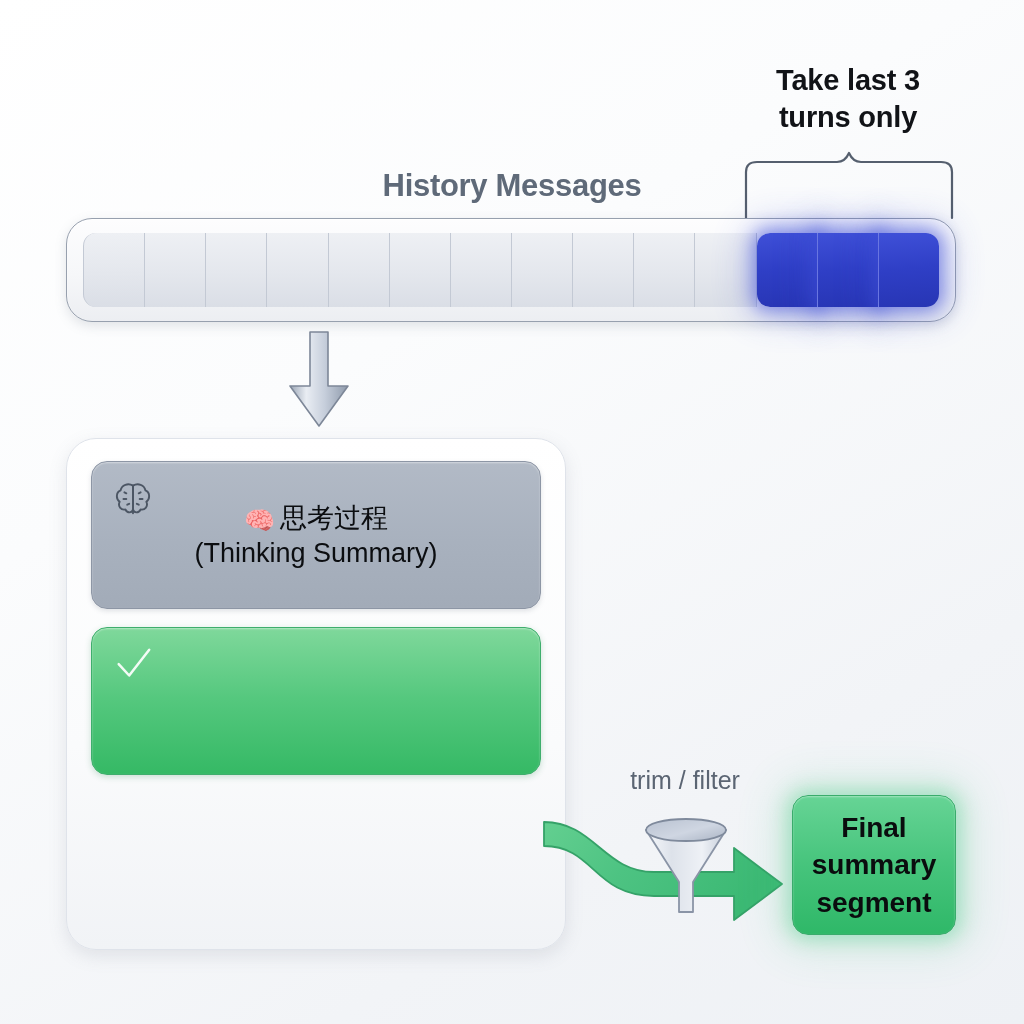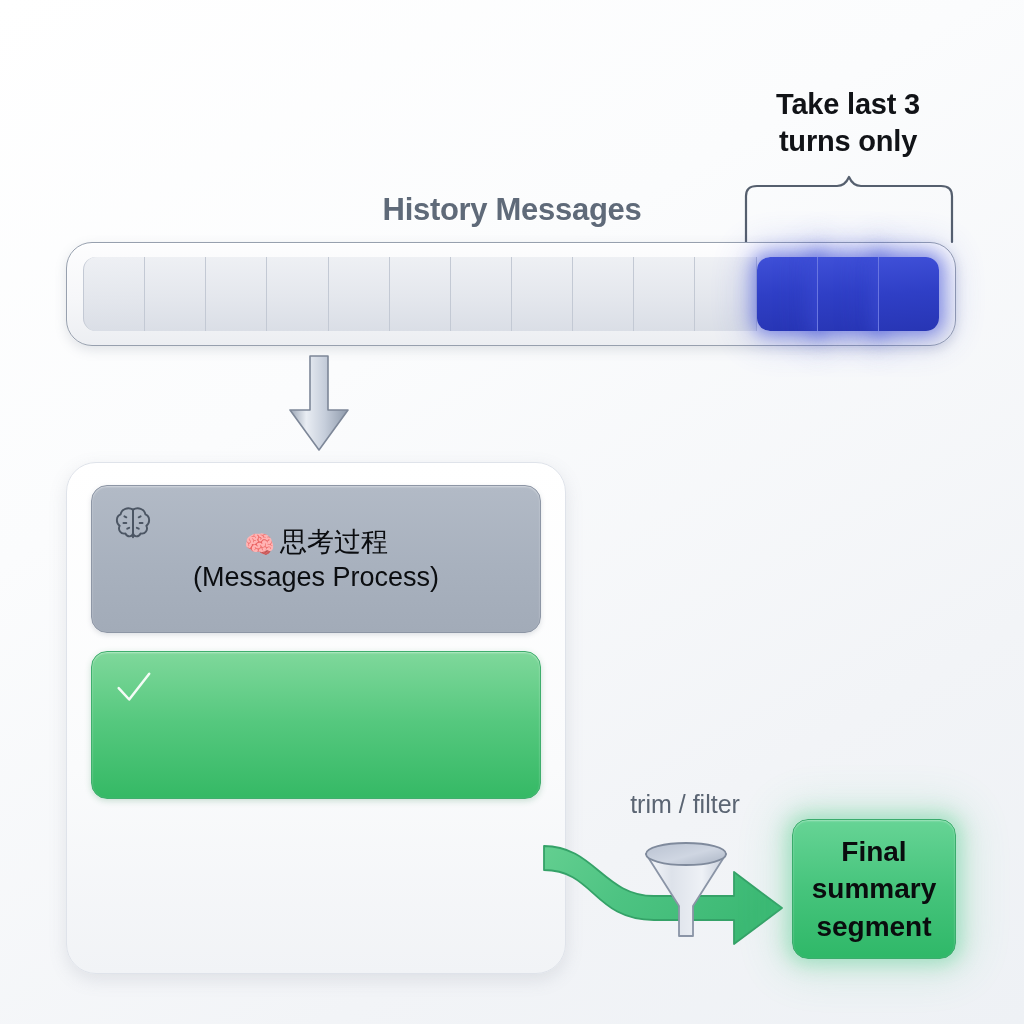--- a/index.html
+++ b/index.html
@@ -11,21 +11,20 @@
     height: 1024px;
     overflow: hidden;
     font-family: "Liberation Sans", sans-serif;
     background: linear-gradient(150deg, #ffffff 0%, #fbfcfd 35%, #f2f4f7 75%, #eef1f5 100%);
     position: relative;
   }
 
   .stage {
     position: absolute;
     inset: 0;
-    margin-top: 24px;
   }
 
   
   .brace-caption {
     position: absolute;
     left: 740px;
     top: 62px;
     width: 216px;
     text-align: center;
     font-size: 29px;
@@ -294,21 +293,21 @@
       <svg class="card-corner-icon" viewBox="0 0 44 44">
         <g fill="none" stroke="#4c5664" stroke-width="2" stroke-linecap="round" stroke-linejoin="round">
           <path d="M22 8 C17 5 10 7 9 13 C4 15 4 22 8 25 C6 29 9 34 14 33 C16 37 21 37 22 33 Z"></path>
           <path d="M22 8 C27 5 34 7 35 13 C40 15 40 22 36 25 C38 29 35 34 30 33 C28 37 23 37 22 33 Z"></path>
           <path d="M22 8 L22 37"></path>
           <path d="M13 15 L15 16 M12 22 L15 22 M16 28 L18 27 M30 15 L28 16 M32 22 L29 22 M28 28 L26 27"></path>
         </g>
       </svg>
       <div class="card-text">
         <div class="cn"><span class="emoji">🧠</span><span>思考过程</span></div>
-        <div class="en">(Messages Process)</div>
+        <div class="en">(Thinking Summary)</div>
       </div>
     </div>
 
 
     <div class="card card-summary">
       <svg class="card-corner-icon" viewBox="0 0 44 44">
         <path d="M7 21 L18 33 L39 6" fill="none" stroke="#ffffff" stroke-width="2.6" stroke-linecap="round" stroke-linejoin="round" opacity="0.92"></path>
       </svg>
     </div>
 

